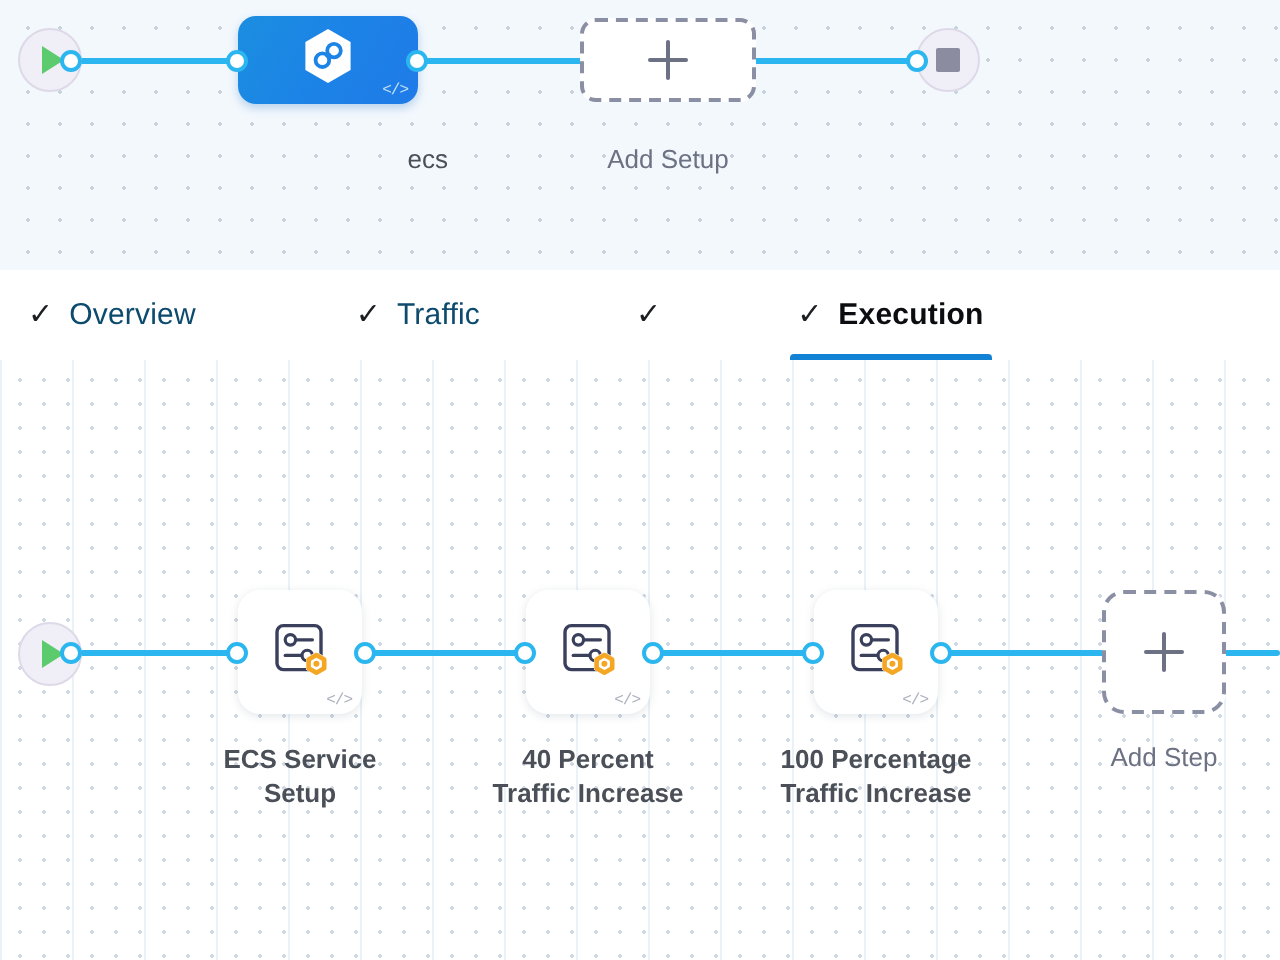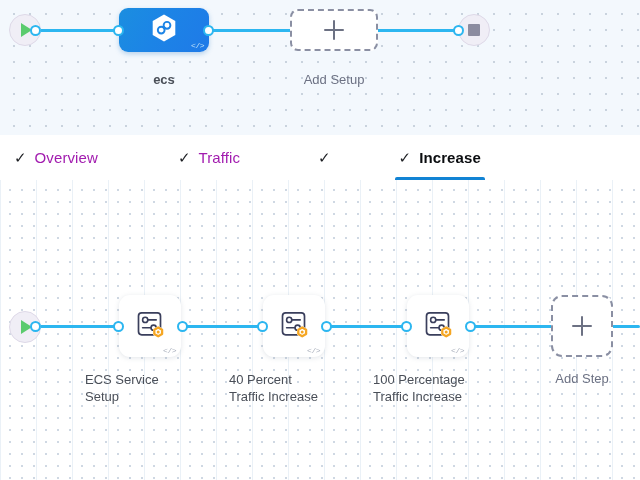--- a/index.html
+++ b/index.html
@@ -71,21 +71,21 @@
     cursor: pointer;
   }
   .tab .tab-check {
     font-size: 15px;
     line-height: 1;
     color: #1c1e22;
     display: inline-block;
   }
   .tab .tab-label {
     font-size: 15px;
-    color: #a21caf;
+    color: #0c4a6e;
     letter-spacing: 0.1px;
   }
   .tab.active .tab-label { font-weight: bold; color: #0b0d10; }
   .tab.active::after {
     content: "";
     position: absolute;
     left: 10px; right: 10px;
     bottom: 0;
     height: 3px;
     background: #1283d4;
@@ -146,25 +146,24 @@
   .stage-node .code-badge {
     position: absolute;
     right: 5px; bottom: 2px;
     font-size: 8px;
     color: #bfe0f8;
     font-family: "Liberation Mono", monospace;
     letter-spacing: -0.5px;
   }
   .node-caption {
     position: absolute;
-    text-align: center;
+    text-align: right;
     font-size: 13px;
     color: #4a4f58;
     line-height: 15px;
-    font-weight: bold;
   }
 
   
   .add-node {
     position: absolute;
     background: #ffffff;
     border: 2px dashed #8a8fa3;
     display: flex;
     align-items: center;
     justify-content: center;
@@ -205,23 +204,25 @@
     position: absolute;
     right: 5px; bottom: 2px;
     font-size: 8px;
     color: #aab0bd;
     font-family: "Liberation Mono", monospace;
     letter-spacing: -0.5px;
   }
   .step-caption {
     position: absolute;
     width: 130px;
+    text-align: center;
     font-size: 13px;
     color: #4a4f58;
     line-height: 17px;
+    font-weight: bold;
   }
 
   .icon-wrap {
     position: absolute;
     left: 50%; top: 50%;
     transform: translate(-50%,-52%);
     width: 34px; height: 34px;
   }
 </style>
 </head>
@@ -275,21 +276,21 @@
     </div>
     <div class="tab" style="margin-left:52px;">
       <span class="tab-check">✓</span>
       <span class="tab-label">Traffic</span>
     </div>
     <div class="tab" style="margin-left:50px;">
       <span class="tab-check">✓</span>
     </div>
     <div class="tab active" style="margin-left:40px;">
       <span class="tab-check">✓</span>
-      <span class="tab-label">Increase</span>
+      <span class="tab-label">Execution</span>
     </div>
 
   </div>
 
   <div class="step-canvas">
 
     <div class="edge" style="left:28px;  top:145px; width:98px;"></div>
     <div class="edge" style="left:180px; top:145px; width:90px;"></div>
     <div class="edge" style="left:324px; top:145px; width:90px;"></div>
     <div class="edge" style="left:468px; top:145px; width:86px;"></div>

